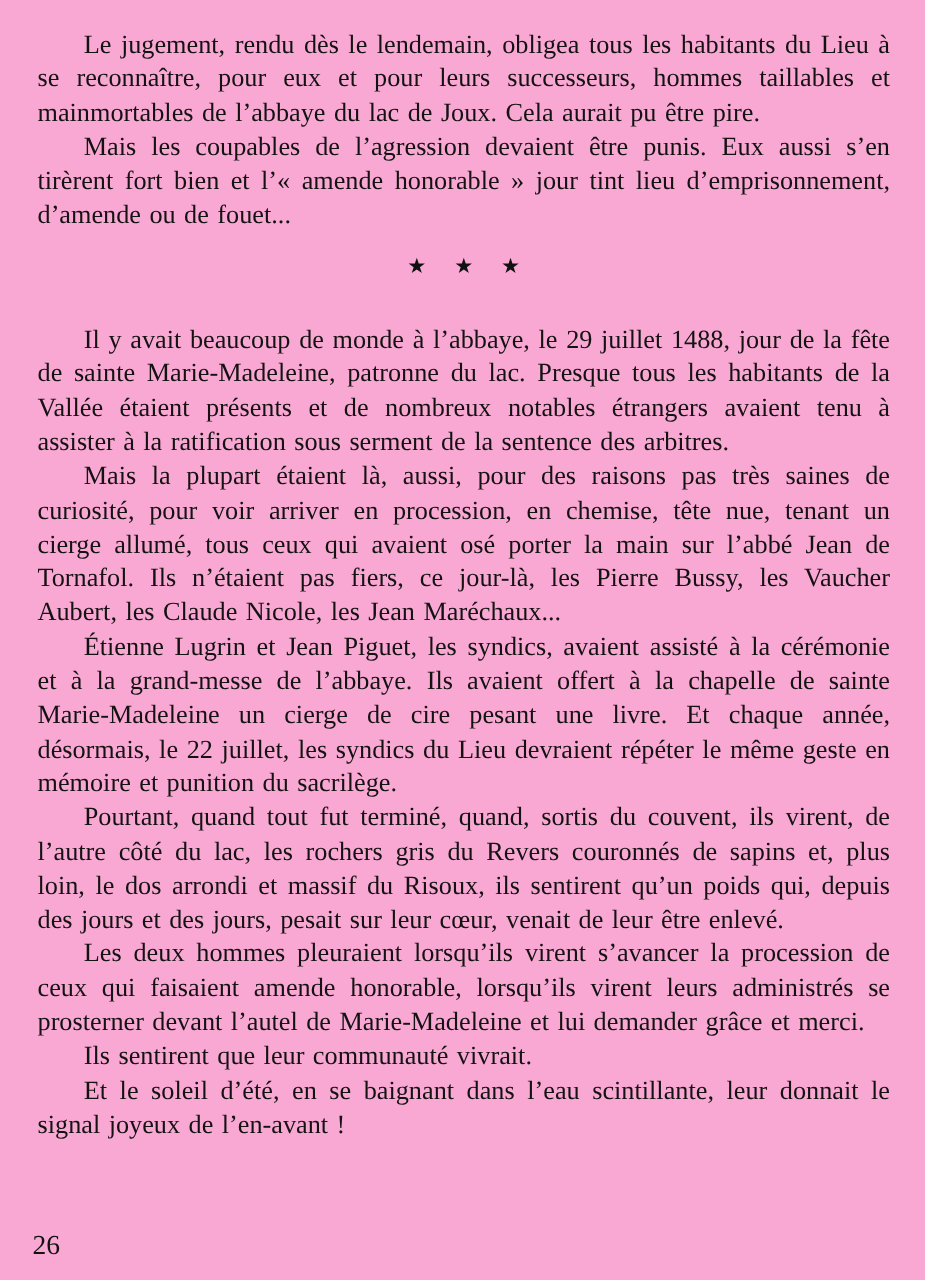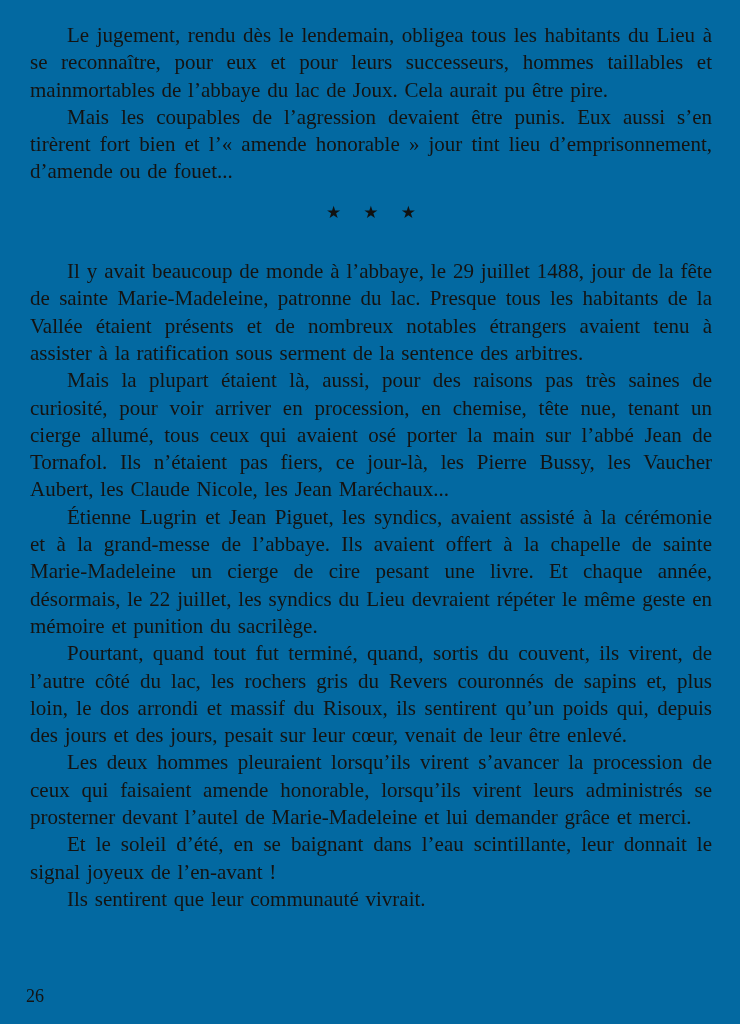--- a/index.html
+++ b/index.html
@@ -11,21 +11,21 @@
     height: 1024px;
     background: #fdfdfc;
     position: relative;
     overflow: hidden;
     font-family: "Liberation Serif", "DejaVu Serif", serif;
     color: #141312;
   }
   .book-page {
     position: absolute;
     inset: 0;
-    background: #0369a1;
+    background: #f9a8d4;
   }
   .text-block {
     position: absolute;
     left: 30px;
     top: 22px;
     width: 682px;
     font-size: 21px;
     line-height: 27.3px;
     text-align: justify;
   }
@@ -42,21 +42,21 @@
     letter-spacing: 9px;
     text-indent: 9px; 
     margin-top: 13px;
     margin-bottom: 32px;
     color: #111;
   }
   .page-number {
     position: absolute;
     left: 26px;
     top: 983px;
-    font-size: 18px;
+    font-size: 22px;
     line-height: 26px;
     color: #141312;
   }
 </style>
 </head>
 <body>
 
 <div class="book-page">
 
   <div class="text-block">
@@ -70,21 +70,21 @@
     <p>Il y avait beaucoup de monde à l’abbaye, le 29 juillet 1488, jour de la fête de sainte Marie-Madeleine, patronne du lac. Presque tous les habitants de la Vallée étaient présents et de nombreux notables étrangers avaient tenu à assister à la ratification sous serment de la sentence des arbitres.</p>
 
     <p>Mais la plupart étaient là, aussi, pour des raisons pas très saines de curiosité, pour voir arriver en procession, en chemise, tête nue, tenant un cierge allumé, tous ceux qui avaient osé porter la main sur l’abbé Jean de Tornafol. Ils n’étaient pas fiers, ce jour-là, les Pierre Bussy, les Vaucher Aubert, les Claude Nicole, les Jean Maréchaux...</p>
 
     <p>Étienne Lugrin et Jean Piguet, les syndics, avaient assisté à la cérémonie et à la grand-messe de l’abbaye. Ils avaient offert à la chapelle de sainte Marie-Madeleine un cierge de cire pesant une livre. Et chaque année, désormais, le 22 juillet, les syndics du Lieu devraient répéter le même geste en mémoire et punition du sacrilège.</p>
 
     <p>Pourtant, quand tout fut terminé, quand, sortis du couvent, ils virent, de l’autre côté du lac, les rochers gris du Revers couronnés de sapins et, plus loin, le dos arrondi et massif du Risoux, ils sentirent qu’un poids qui, depuis des jours et des jours, pesait sur leur cœur, venait de leur être enlevé.</p>
 
     <p>Les deux hommes pleuraient lorsqu’ils virent s’avancer la procession de ceux qui faisaient amende honorable, lorsqu’ils virent leurs administrés se prosterner devant l’autel de Marie-Madeleine et lui demander grâce et merci.</p>
 
+    <p>Ils sentirent que leur communauté vivrait.</p>
+
     <p>Et le soleil d’été, en se baignant dans l’eau scintillante, leur donnait le signal joyeux de l’en-avant !</p>
-
-    <p>Ils sentirent que leur communauté vivrait.</p>
 
   </div>
 
   <div class="page-number">26</div>
 
 </div>
 
 </body></html>

